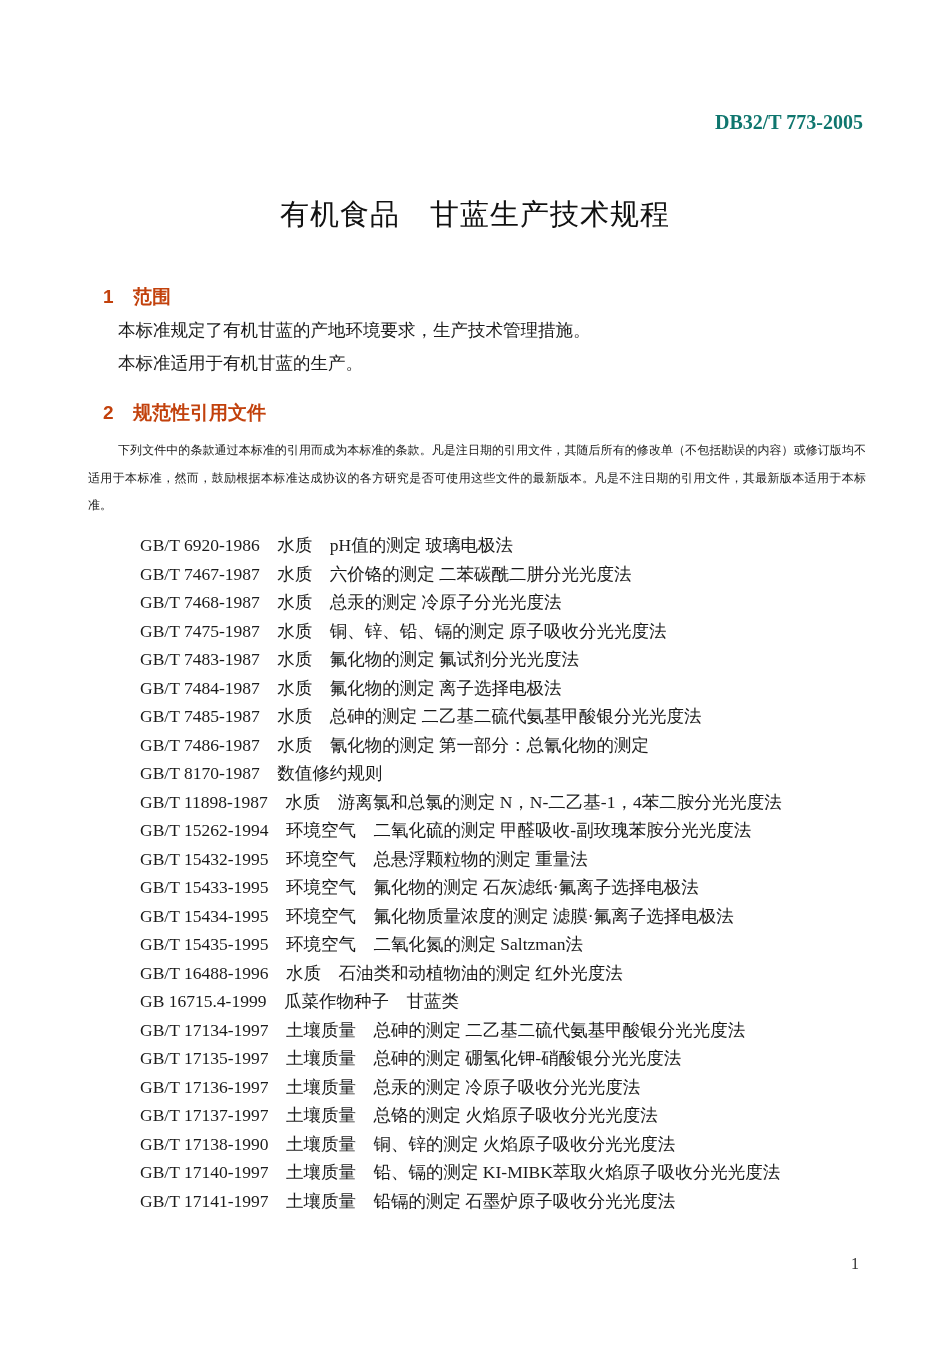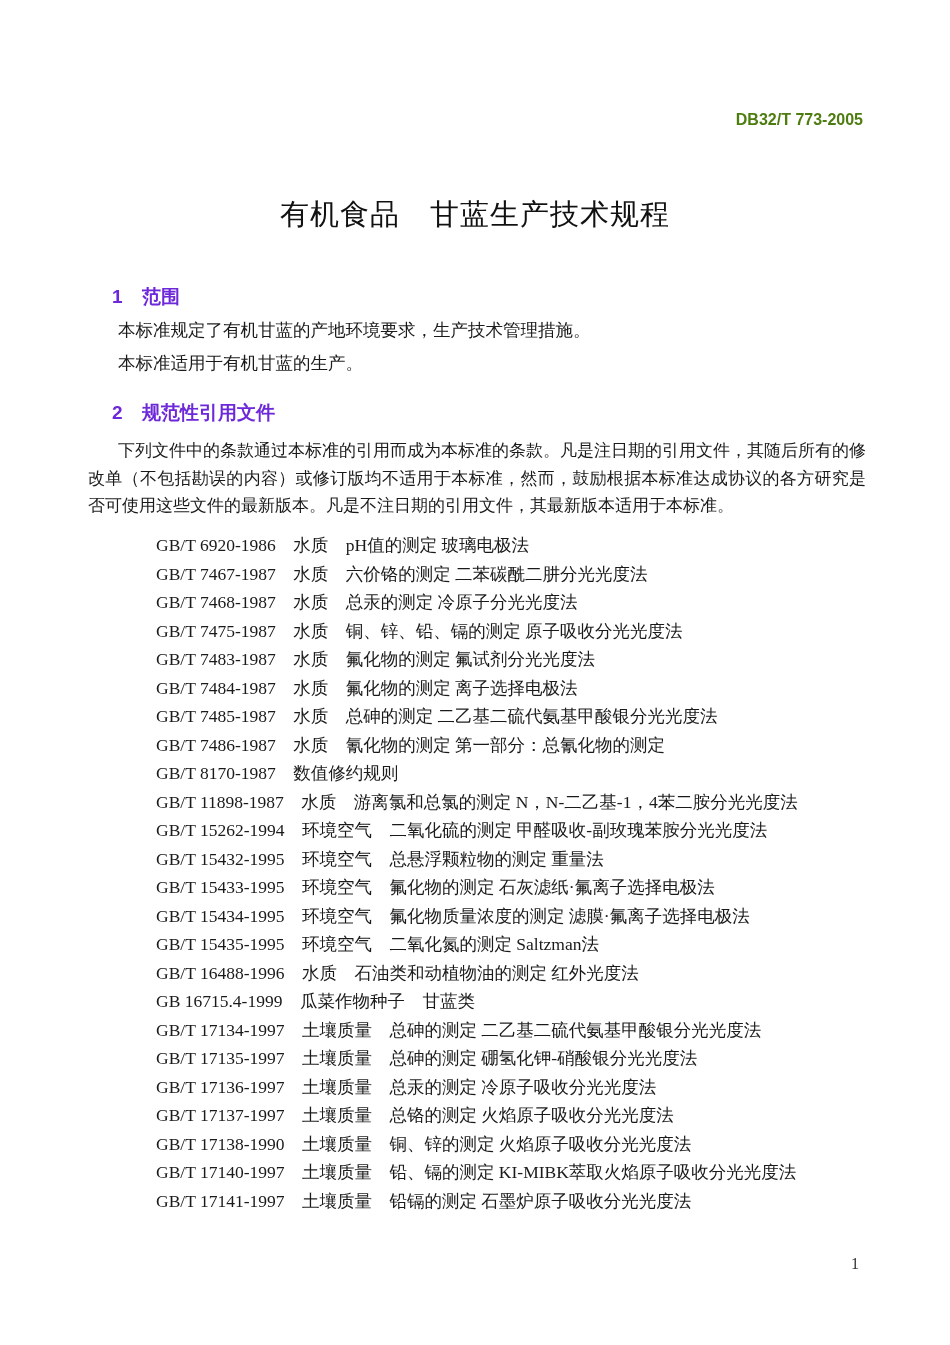--- a/index.html
+++ b/index.html
@@ -13,44 +13,44 @@
     height: 1345px;
     background: #ffffff;
     font-family: "Liberation Serif", serif;
     color: #1a1a1a;
     overflow: hidden;
   }
   .header-code {
     position: absolute;
     top: 111px;
     right: 87px;
-    font-family: Liberation Sans, sans-serif;
+    font-family: Liberation Serif, serif;
     font-weight: bold;
-    font-size: 16px;
-    color: #4d7c0f;
+    font-size: 20px;
+    color: #0f766e;
   }
   .doc-title {
     position: absolute;
     top: 195px;
     left: 0;
     width: 100%;
     text-align: center;
     font-family: "Liberation Sans", sans-serif;
     font-weight: normal;
     font-size: 29px;
     letter-spacing: 1px;
     color: #111111;
   }
   .sec-heading {
     position: absolute;
-    left: 112px;
+    left: 103px;
     font-family: "Liberation Sans", sans-serif;
     font-weight: bold;
     font-size: 19px;
-    color: #6d28d9;
+    color: #c2410c;
     white-space: nowrap;
   }
   .sec-heading .sec-no {
     display: inline-block;
     min-width: 30px;
   }
   .heading-scope { top: 284px; }
   .heading-refs  { top: 400px; }
   .scope-paras {
     position: absolute;
@@ -66,35 +66,34 @@
   }
   .refs-intro {
     position: absolute;
     top: 437px;
     left: 88px;
     width: 778px;
     margin: 0;
     line-height: 27.6px;
     text-indent: 30px;
     text-align: justify;
-    font-size: 17px;
+    font-size: 12px;
   }
   .ref-list {
     position: absolute;
     top: 531px;
     left: 140px;
     margin: 0;
     padding: 0;
     list-style: none;
     font-size: 17.5px;
     line-height: 28.5px;
   }
   .ref-list li {
     white-space: nowrap;
-    margin-left: 16px;
   }
   .page-number {
     position: absolute;
     top: 1255px;
     left: 851px;
     font-size: 16px;
     color: #333333;
   }
 </style>
 </head>

